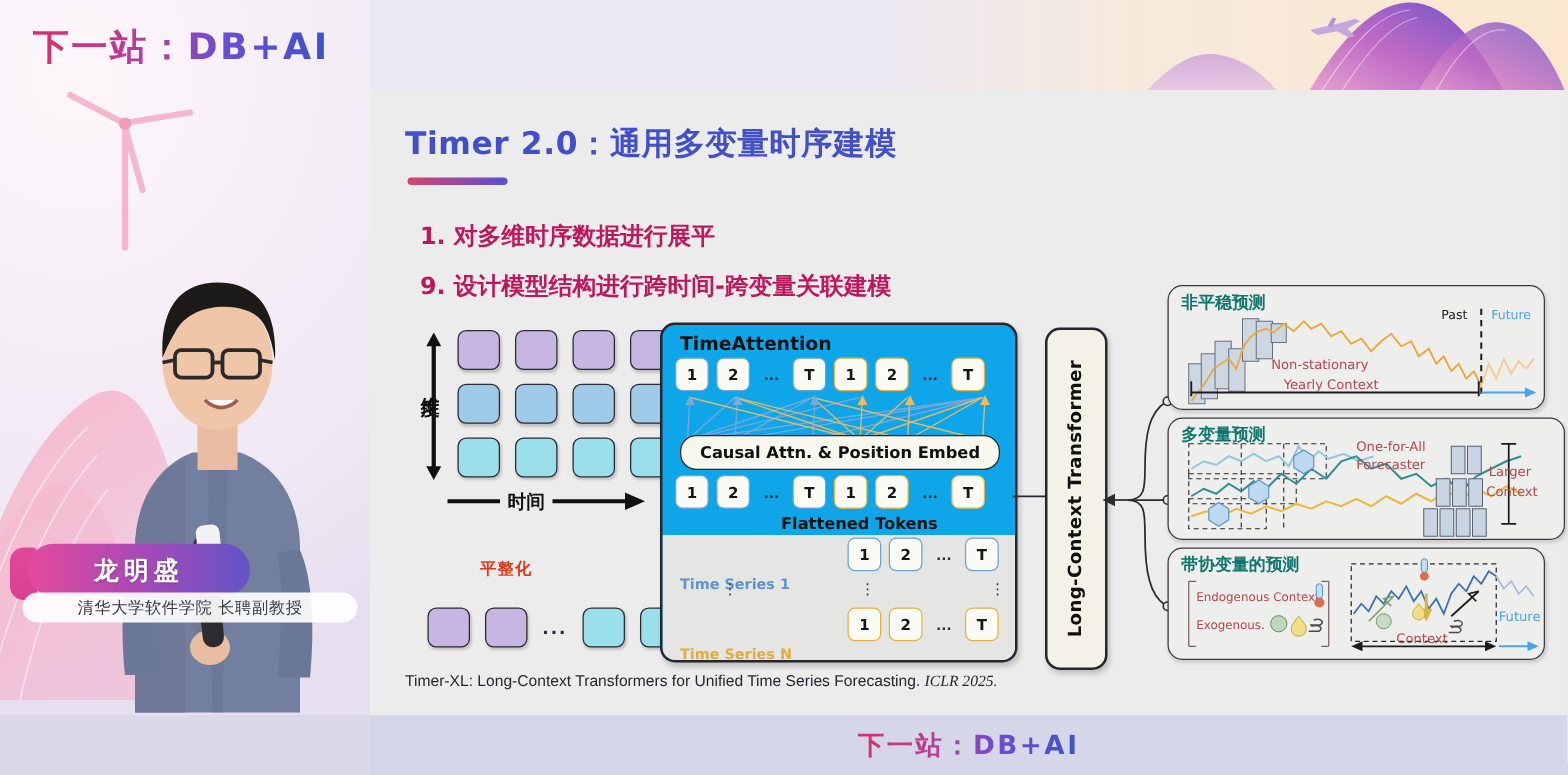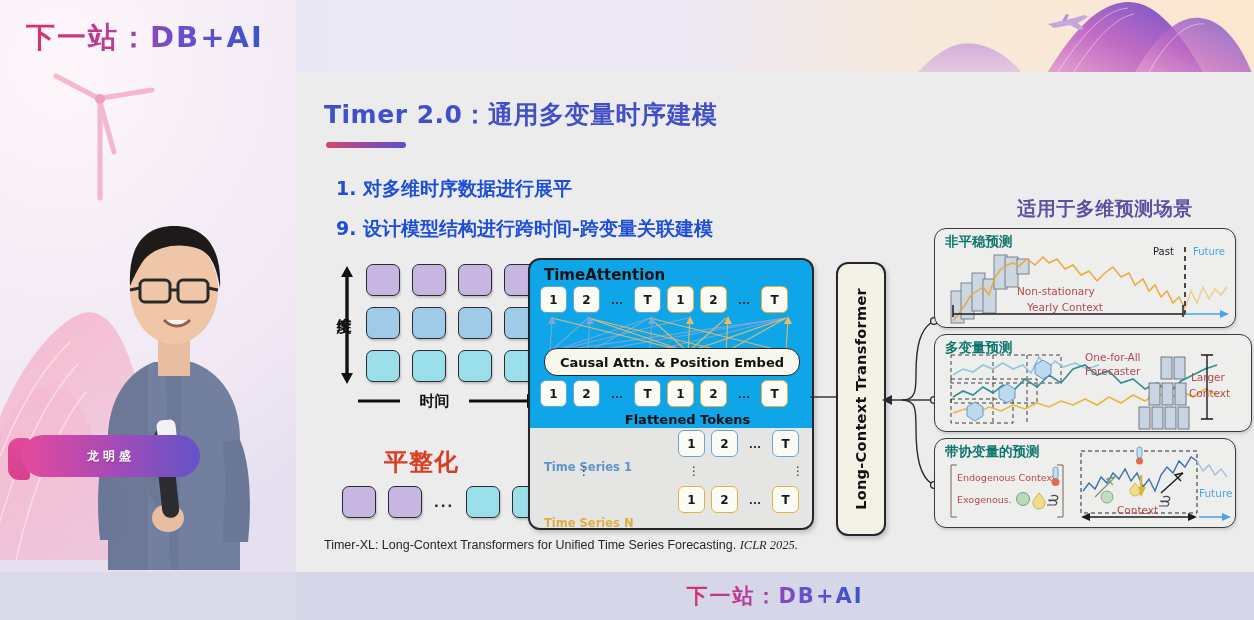--- a/index.html
+++ b/index.html
@@ -26,60 +26,60 @@
   .hill{position:absolute;left:-40px;bottom:60px;width:280px;height:330px;opacity:.92;}
   .speaker{position:absolute;left:78px;top:140px;width:190px;height:430px;}
 
   
   .nameplate{position:absolute;left:8px;top:432px;width:280px;height:62px;}
   .np-accent{position:absolute;left:0;top:6px;width:22px;height:42px;border-radius:11px 4px 4px 11px;
              background:linear-gradient(180deg,#e0489a,#d9418f);}
   .np-bar{position:absolute;left:14px;top:3px;width:178px;height:42px;border-radius:21px;
           background:linear-gradient(90deg,#e34b9c 0%,#b049b4 45%,#6254c8 100%);
           display:flex;align-items:center;justify-content:center;}
-  .np-name{color:#fff;font-size:12px;font-weight:bold;letter-spacing:4px;
+  .np-name{color:#fff;font-size:20px;font-weight:bold;letter-spacing:4px;
            font-family:"DejaVu Sans",sans-serif;text-shadow:0 1px 2px rgba(0,0,0,.25);text-align:center;}
   .np-sub{position:absolute;left:10px;top:42px;width:268px;height:24px;border-radius:12px;
           background:rgba(255,255,255,.92);display:flex;align-items:center;justify-content:center;}
   .np-sub span{color:#3a3a46;font-size:13px;font-family:"DejaVu Sans",sans-serif;letter-spacing:.5px;}
 
   
   .logo-top{position:absolute;left:26px;top:18px;font-size:29px;font-weight:bold;
             font-family:"DejaVu Sans",sans-serif;letter-spacing:2px;white-space:nowrap;
             background:linear-gradient(90deg,#d8316e 0%,#b43d9c 38%,#6a4fd0 64%,#3b53c8 100%);
             -webkit-background-clip:text;background-clip:text;color:transparent;}
 
   
   .slide{position:absolute;left:296px;top:72px;width:958px;height:500px;background:#ececed;}
   .slide-title{position:absolute;left:28px;top:26px;font-size:25px;font-weight:bold;
                color:#4150c8;font-family:"DejaVu Sans",sans-serif;letter-spacing:.5px;white-space:nowrap;}
   .title-rule{position:absolute;left:30px;top:70px;width:80px;height:6px;border-radius:3px;
               background:linear-gradient(90deg,#d4466e,#5b4fd0);}
   .bullets{position:absolute;left:40px;top:104px;width:640px;}
-  .bullet{font-size:19px;font-weight:bold;color:#1d4ed8;font-family:"DejaVu Sans",sans-serif;
+  .bullet{font-size:19px;font-weight:bold;color:#be185d;font-family:"DejaVu Sans",sans-serif;
           margin-bottom:14px;white-space:nowrap;}
 
   
   .grid-zone{position:absolute;left:22px;top:190px;width:230px;height:260px;}
   .ax-up{position:absolute;left:22px;top:4px;width:14px;height:110px;}
   .dim-label{position:absolute;left:16px;top:42px;font-size:15px;font-weight:bold;color:#111;
              font-family:"DejaVu Sans",sans-serif;
              writing-mode:vertical-rl;text-orientation:upright;letter-spacing:1px;}
   .cells{position:absolute;left:48px;top:2px;}
   .cell-row{display:flex;gap:12px;margin-bottom:11px;}
   .cell{width:32px;height:30px;border-radius:7px;border:1.6px solid #2a2a33;
         box-shadow:1px 2px 2px rgba(0,0,0,.18);}
   .c-purple{background:#c7b6e2;}
   .c-blue{background:#9fcbe9;}
   .c-cyan{background:#9adfe9;}
   .time-axis{position:absolute;left:40px;top:128px;width:185px;height:22px;display:flex;
-             align-items:center;justify-content:space-between;}
+             align-items:center;}
   .time-label{font-size:15px;font-weight:bold;color:#111;font-family:"DejaVu Sans",sans-serif;
               padding:0 6px;}
-  .flat-label{position:absolute;left:66px;top:184px;font-size:24px;font-weight:bold;color:#d93c1f;
+  .flat-label{position:absolute;left:66px;top:184px;font-size:13px;font-weight:bold;color:#d93c1f;
               font-family:"DejaVu Sans",sans-serif;letter-spacing:1px;}
   .flat-row{position:absolute;left:24px;top:224px;display:flex;align-items:center;gap:12px;}
   .dots-s{font-size:17px;color:#2a2a33;font-weight:bold;letter-spacing:2px;}
 
   
   .ta{position:absolute;left:232px;top:186px;width:282px;height:268px;border:2px solid #26262c;
       border-radius:12px;background:#0ea5e9;box-shadow:2px 3px 4px rgba(0,0,0,.18);overflow:hidden;}
   .ta-title{position:absolute;left:14px;top:6px;font-size:15px;font-weight:bold;color:#111;
             font-family:"DejaVu Sans",sans-serif;}
   .tok-row{position:absolute;display:flex;align-items:center;gap:6px;}
@@ -236,20 +236,23 @@
         <rect x="80" y="288" width="17" height="90" rx="8" fill="#2b2b30" transform="rotate(-6 88 330)"></rect>
         <rect x="79" y="280" width="19" height="22" rx="6" fill="#f2f2f4" transform="rotate(-6 88 290)"></rect>
       </svg>
     </div>
 
     <div class="nameplate">
       <div class="np-accent"></div>
       <div class="np-bar">
         <div class="np-name">龙明盛</div>
       </div>
+      <div class="np-sub">
+        <span>清华大学软件学院 长聘副教授</span>
+      </div>
     </div>
   </div>
 
   <div class="logo-top">下一站：DB+AI</div>
 
   <div class="slide">
 
     <div class="slide-title">Timer 2.0：通用多变量时序建模</div>
     <div class="title-rule"></div>
 
@@ -413,21 +416,20 @@
         <path d="M20 138 C34 138 34 128 34 112 C34 84 38 68 50 60"></path>
         <path d="M20 138 L50 138"></path>
         <path d="M20 138 C34 138 34 148 34 166 C34 196 38 214 50 222"></path>
       </g>
       <path d="M0 138 L10 133 L10 143 Z" fill="#2a2a30"></path>
       <circle cx="52" cy="59" r="3.4" fill="#ececed" stroke="#2a2a30" stroke-width="1.3"></circle>
       <circle cx="52" cy="138" r="3.4" fill="#ececed" stroke="#2a2a30" stroke-width="1.3"></circle>
       <circle cx="52" cy="223" r="3.4" fill="#ececed" stroke="#2a2a30" stroke-width="1.3"></circle>
     </svg>
 
-    <div class="rt-head">适用于多维预测场景</div>
 
     <div class="rpanel rp1">
       <div class="rp-title">非平稳预测</div>
       <svg style="position:absolute;left:0;top:0;" width="300" height="98" viewBox="0 0 300 98">
         <g fill="#c9d4e2" stroke="#56606e" stroke-width=".8" opacity=".9">
           <rect x="16" y="62" width="13" height="32"></rect>
             <rect x="26" y="54" width="13" height="36"></rect>
           <rect x="37" y="44" width="13" height="38"></rect>
             <rect x="48" y="50" width="13" height="34"></rect>
           <rect x="59" y="26" width="13" height="34"></rect>

